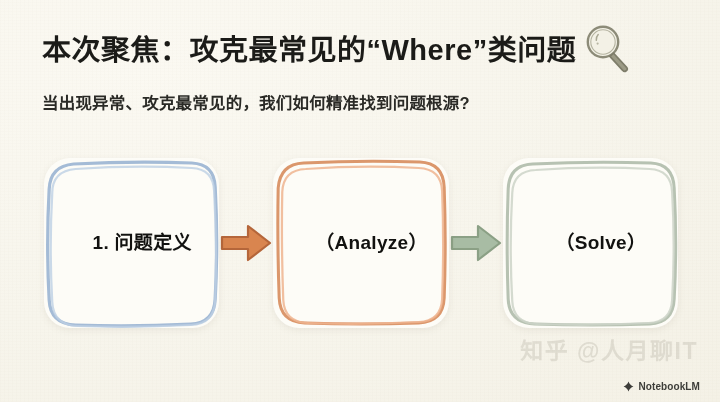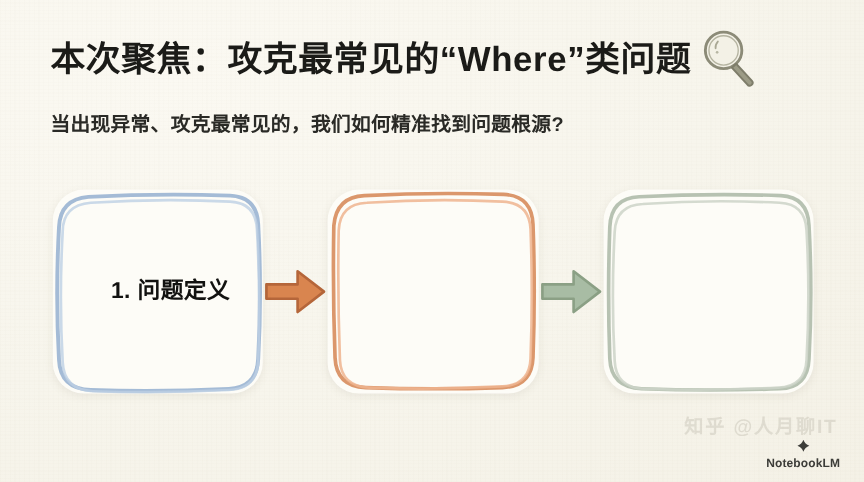--- a/index.html
+++ b/index.html
@@ -126,38 +126,37 @@
     flex: none;
     width: 54px;
     height: 54px;
   }
 
   
   #zhihu-watermark {
     position: absolute;
     right: 22px;
     bottom: 36px;
-    font-size: 16px;
+    font-size: 23px;
     font-weight: 700;
     color: rgba(120,115,95,.17);
     letter-spacing: 1.5px;
     white-space: nowrap;
   }
   #notebooklm-watermark {
     position: absolute;
     right: 20px;
     bottom: 10px;
     display: flex;
     align-items: center;
     gap: 4px;
     font-size: 10px;
     font-weight: 700;
     color: #3d3d39;
     letter-spacing: .1px;
-    flex-direction: column;
   }
   #notebooklm-logo-icon {
     width: 11px;
     height: 11px;
   }
 </style>
 </head>
 <body>
 
 <div id="slide">
@@ -193,31 +192,33 @@
 
     <svg class="arrow" viewBox="0 0 54 54">
       <path d="M3 21 L29 21 L29 10 L51 27 L29 44 L29 33 L3 33 Z" fill="#d9854f" stroke="#b5663a" stroke-width="2.2" stroke-linejoin="round"></path>
     </svg>
 
     <div class="card">
       <svg class="sketch-border" viewBox="0 0 182 180" preserveAspectRatio="none">
         <path d="M10 35 q2 -24 25 -25 q57 -3 114 -1 q23 1 24 25 q2 56 0 111 q-1 24 -25 25 q-56 2 -112 0 q-24 -1 -25 -25 q-2 -55 -1 -110 Z" fill="none" stroke="#d88e5f" stroke-width="3" stroke-linecap="round" opacity=".92"></path>
         <path d="M14 39 q1 -22 23 -23 q56 -4 111 -1 q22 1 23 23 q2 54 0 108 q-1 22 -23 23 q-55 3 -109 1 q-23 -1 -24 -23 q-2 -54 -1 -108 Z" fill="none" stroke="#eeb48f" stroke-width="2.2" stroke-linecap="round" opacity=".85"></path>
       </svg>
+      <div class="card-sublabel">（Analyze）</div>
     </div>
 
     <svg class="arrow" viewBox="0 0 54 54">
       <path d="M3 21 L29 21 L29 10 L51 27 L29 44 L29 33 L3 33 Z" fill="#a8bca4" stroke="#8ba085" stroke-width="2.2" stroke-linejoin="round"></path>
     </svg>
 
     <div class="card">
       <svg class="sketch-border" viewBox="0 0 182 180" preserveAspectRatio="none">
         <path d="M10 36 q1 -24 24 -25 q58 -3 116 -1 q22 1 23 25 q3 56 0 111 q-1 24 -24 25 q-57 2 -113 0 q-25 -1 -26 -25 q-2 -55 0 -110 Z" fill="none" stroke="#b3bfae" stroke-width="3" stroke-linecap="round" opacity=".95"></path>
         <path d="M14 40 q1 -22 23 -23 q56 -4 112 -1 q21 1 22 23 q3 54 0 108 q-1 22 -23 23 q-56 3 -110 1 q-23 -1 -24 -23 q-3 -54 0 -108 Z" fill="none" stroke="#ccd4c8" stroke-width="2.2" stroke-linecap="round" opacity=".85"></path>
       </svg>
+      <div class="card-sublabel">（Solve）</div>
     </div>
 
   </div>
 
   <div id="zhihu-watermark">知乎 @人月聊IT</div>
 
   <div id="notebooklm-watermark">
     <svg id="notebooklm-logo-icon" viewBox="0 0 12 12">
       <path d="M6 0.6 C6.9 3.2 8.8 5.1 11.4 6 C8.8 6.9 6.9 8.8 6 11.4 C5.1 8.8 3.2 6.9 0.6 6 C3.2 5.1 5.1 3.2 6 0.6 Z" fill="#3d3d39"></path>
     </svg>

